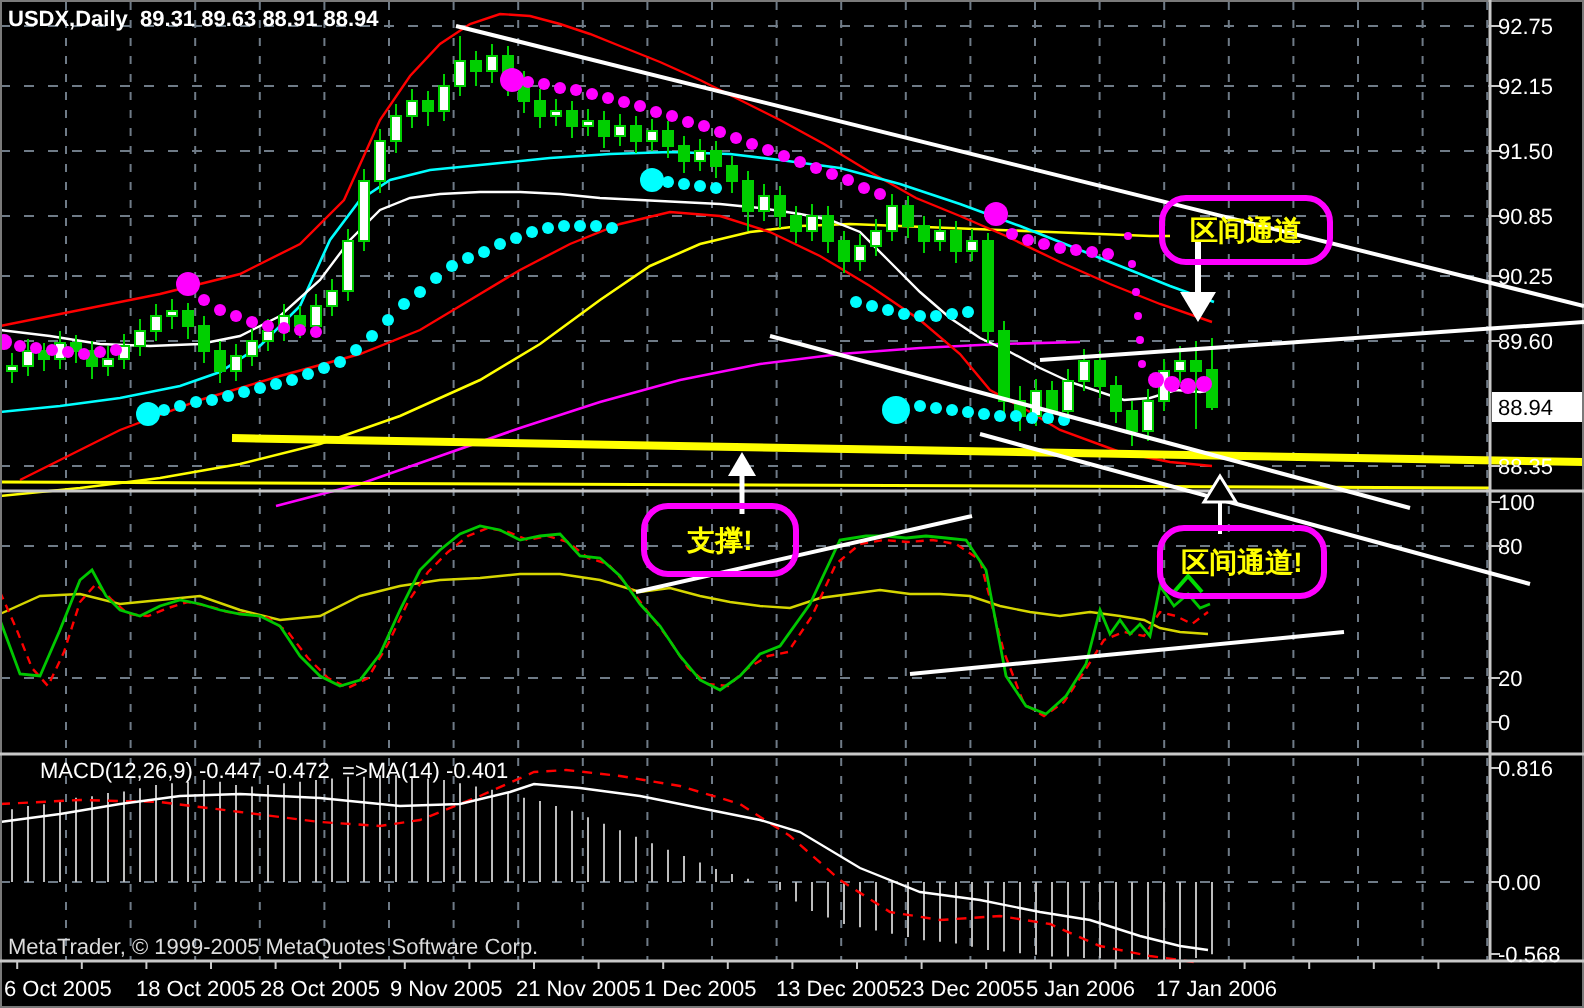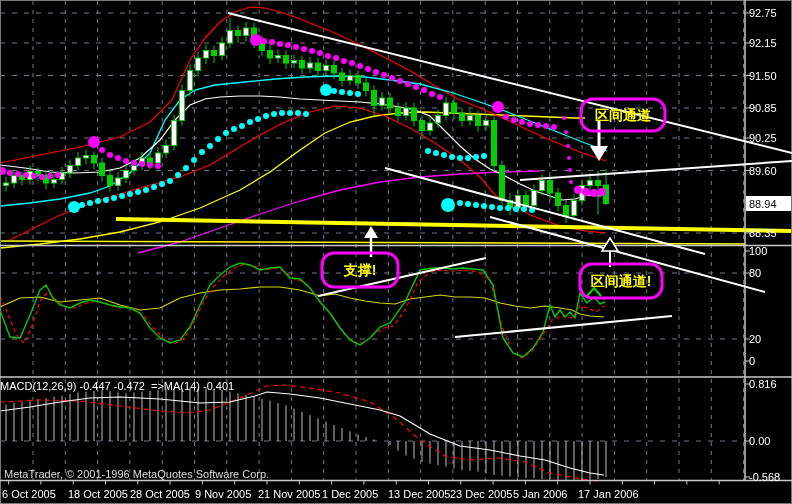--- a/index.html
+++ b/index.html
@@ -1,21 +1,21 @@
 <!DOCTYPE html>
 <html><head>
 <meta charset="utf-8">
 <style>
   html,body{margin:0;padding:0;background:#000;}
   #app{position:relative;width:792px;height:504px;background:#000;overflow:hidden;
        font-family:"Liberation Sans",sans-serif;}
   .ovl{position:absolute;color:#fff;font-size:11px;line-height:13px;white-space:pre;z-index:5;}
   #title-line{left:4px;top:4px;font-weight:700;}
   #stoch-line{left:4px;top:250px;}
-  #macd-line{left:0;top:380px;}
+  #macd-line{left:20px;top:380px;}
   #copyright-line{left:4px;top:468px;color:#dcdcdc;}
   svg{position:absolute;left:0;top:0;}
   text{font-family:"Liberation Sans",sans-serif;}
 </style>
 </head>
 <body>
 
 <div id="app">
   <svg id="chart-svg" width="792" height="504" viewBox="0 0 792 504">
     <g id="g-grid">
@@ -500,15 +500,16 @@
         <polygon points="371,226 364,238 378,238" fill="#ffffff"></polygon>
         <polyline points="587,296 594,288 601,296" fill="none" stroke="#00dd00" stroke-width="2"></polyline>
         <rect x="581" y="99" width="84" height="32" rx="12" ry="12" fill="none" stroke="#ff00ff" stroke-width="3"></rect>
         <text x="623" y="120" fill="#ffff00" font-size="14px" font-weight="bold" text-anchor="middle">区间通道</text>
         <rect x="322" y="253" width="76" height="34" rx="12" ry="12" fill="none" stroke="#ff00ff" stroke-width="3"></rect>
         <text x="360" y="275" fill="#ffff00" font-size="14px" font-weight="bold" text-anchor="middle">支撑!</text>
         <rect x="580" y="264" width="82" height="34" rx="12" ry="12" fill="none" stroke="#ff00ff" stroke-width="3"></rect>
         <text x="621" y="286" fill="#ffff00" font-size="14px" font-weight="bold" text-anchor="middle">区间通道!</text>
       </g>
   </svg>
+  <div id="title-line" class="ovl">USDX,Daily  89.31 89.63 88.91 88.94</div>
   <div id="macd-line" class="ovl">MACD(12,26,9) -0.447 -0.472  =&gt;MA(14) -0.401</div>
-  <div id="copyright-line" class="ovl">MetaTrader, © 2001-1996 MetaQuotes Software Corp.</div>
+  <div id="copyright-line" class="ovl">MetaTrader, © 1999-2005 MetaQuotes Software Corp.</div>
 </div>
 
 </body></html>

